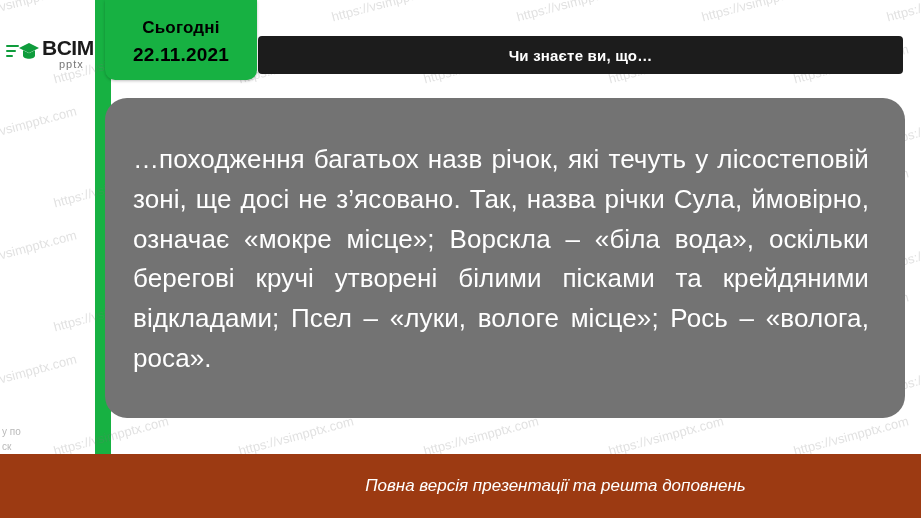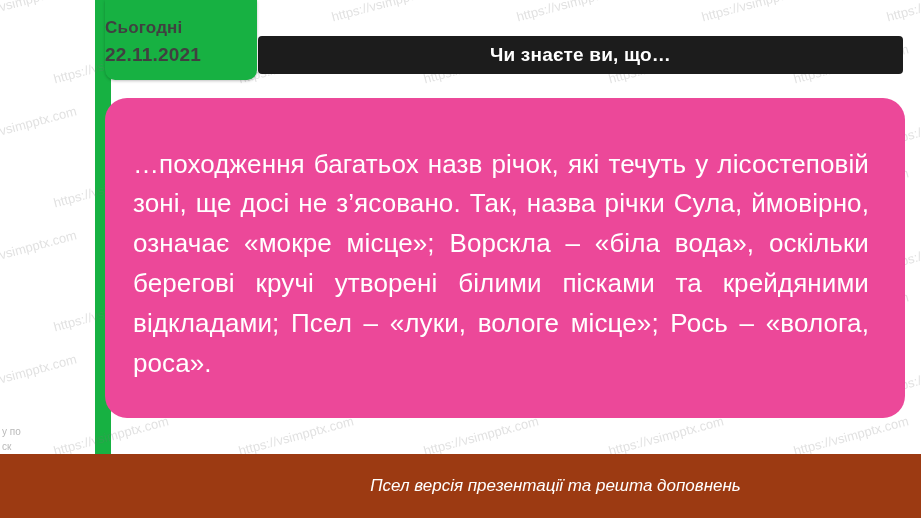--- a/index.html
+++ b/index.html
@@ -104,22 +104,22 @@
   
   #date-badge {
     position: absolute;
     left: 105px;
     top: 0;
     width: 152px;
     height: 80px;
     background: #17b142;
     border-bottom-left-radius: 10px;
     border-bottom-right-radius: 10px;
-    color: #404040;
-    text-align: left;
+    color: #000000;
+    text-align: center;
     z-index: 8;
     box-shadow: 0 1px 3px rgba(0,0,0,0.25);
   }
   #date-badge .today {
     font-size: 17px;
     font-weight: bold;
     margin-top: 18px;
     letter-spacing: 0.2px;
   }
   #date-badge .date {
@@ -138,39 +138,39 @@
     height: 38px;
     background: #1c1c1c;
     border-radius: 4px;
     z-index: 6;
     display: flex;
     align-items: center;
     justify-content: center;
   }
   #title-bar .title-text {
     color: #ffffff;
-    font-size: 19px;
+    font-size: 15px;
     font-weight: bold;
     letter-spacing: 0.2px;
   }
 
   
   #content-box {
     position: absolute;
     left: 105px;
     top: 98px;
     width: 800px;
     height: 320px;
-    background: #ec4899;
+    background: #737373;
     border-radius: 22px;
     z-index: 6;
     box-sizing: border-box;
     padding: 42px 36px 30px 28px;
     display: flex;
-    align-items: center;
+    align-items: flex-start;
   }
   #body-text {
     color: #ffffff;
     font-size: 26px;
     line-height: 1.53;
     text-align: justify;
     text-align-last: left;
     width: 100%;
     letter-spacing: 0.1px;
   }
@@ -246,20 +246,37 @@
     padding-right: 20px;
   }
 </style>
 </head>
 <body>
 
 <div id="slide">
 
   <div id="left-bar"></div>
 
+  <div id="logo">
+    <span class="cap">
+      <span class="lines">
+          <i></i>
+          <i></i>
+          <i></i>
+        </span>
+      <svg width="22" height="20" viewBox="0 0 22 20">
+        <path d="M11 1 L21 6 L11 11 L1 6 Z" fill="#0f9c3c"></path>
+        <path d="M5 8.2 L5 13.5 C5 15.6 8 16.8 11 16.8 C14 16.8 17 15.6 17 13.5 L17 8.2 L11 11.2 Z" fill="#0f9c3c"></path>
+      </svg>
+    </span>
+    <span class="txt">
+      <span class="bcim">BCIM</span>
+      <span class="pptx">pptx</span>
+    </span>
+  </div>
 
   <div id="date-badge">
     <div class="today">Сьогодні</div>
     <div class="date">22.11.2021</div>
   </div>
 
   <div id="title-bar">
     <span class="title-text">Чи знаєте ви, що…</span>
   </div>
 
@@ -321,17 +338,17 @@
       <span class="wm" style="left: 145px; top: 506px;">https://vsimpptx.com</span>
       <span class="wm" style="left: 330px; top: 506px;">https://vsimpptx.com</span>
       <span class="wm" style="left: 515px; top: 506px;">https://vsimpptx.com</span>
       <span class="wm" style="left: 700px; top: 506px;">https://vsimpptx.com</span>
       <span class="wm" style="left: 885px; top: 506px;">https://vsimpptx.com</span>
     </div>
 
 
   <div id="bottom-bar">
     <div class="bb-text">
-      <div>Псел версія презентації та решта доповнень</div>
+      <div>Повна версія презентації та решта доповнень</div>
     </div>
   </div>
 
 </div>
 
 </body></html>

